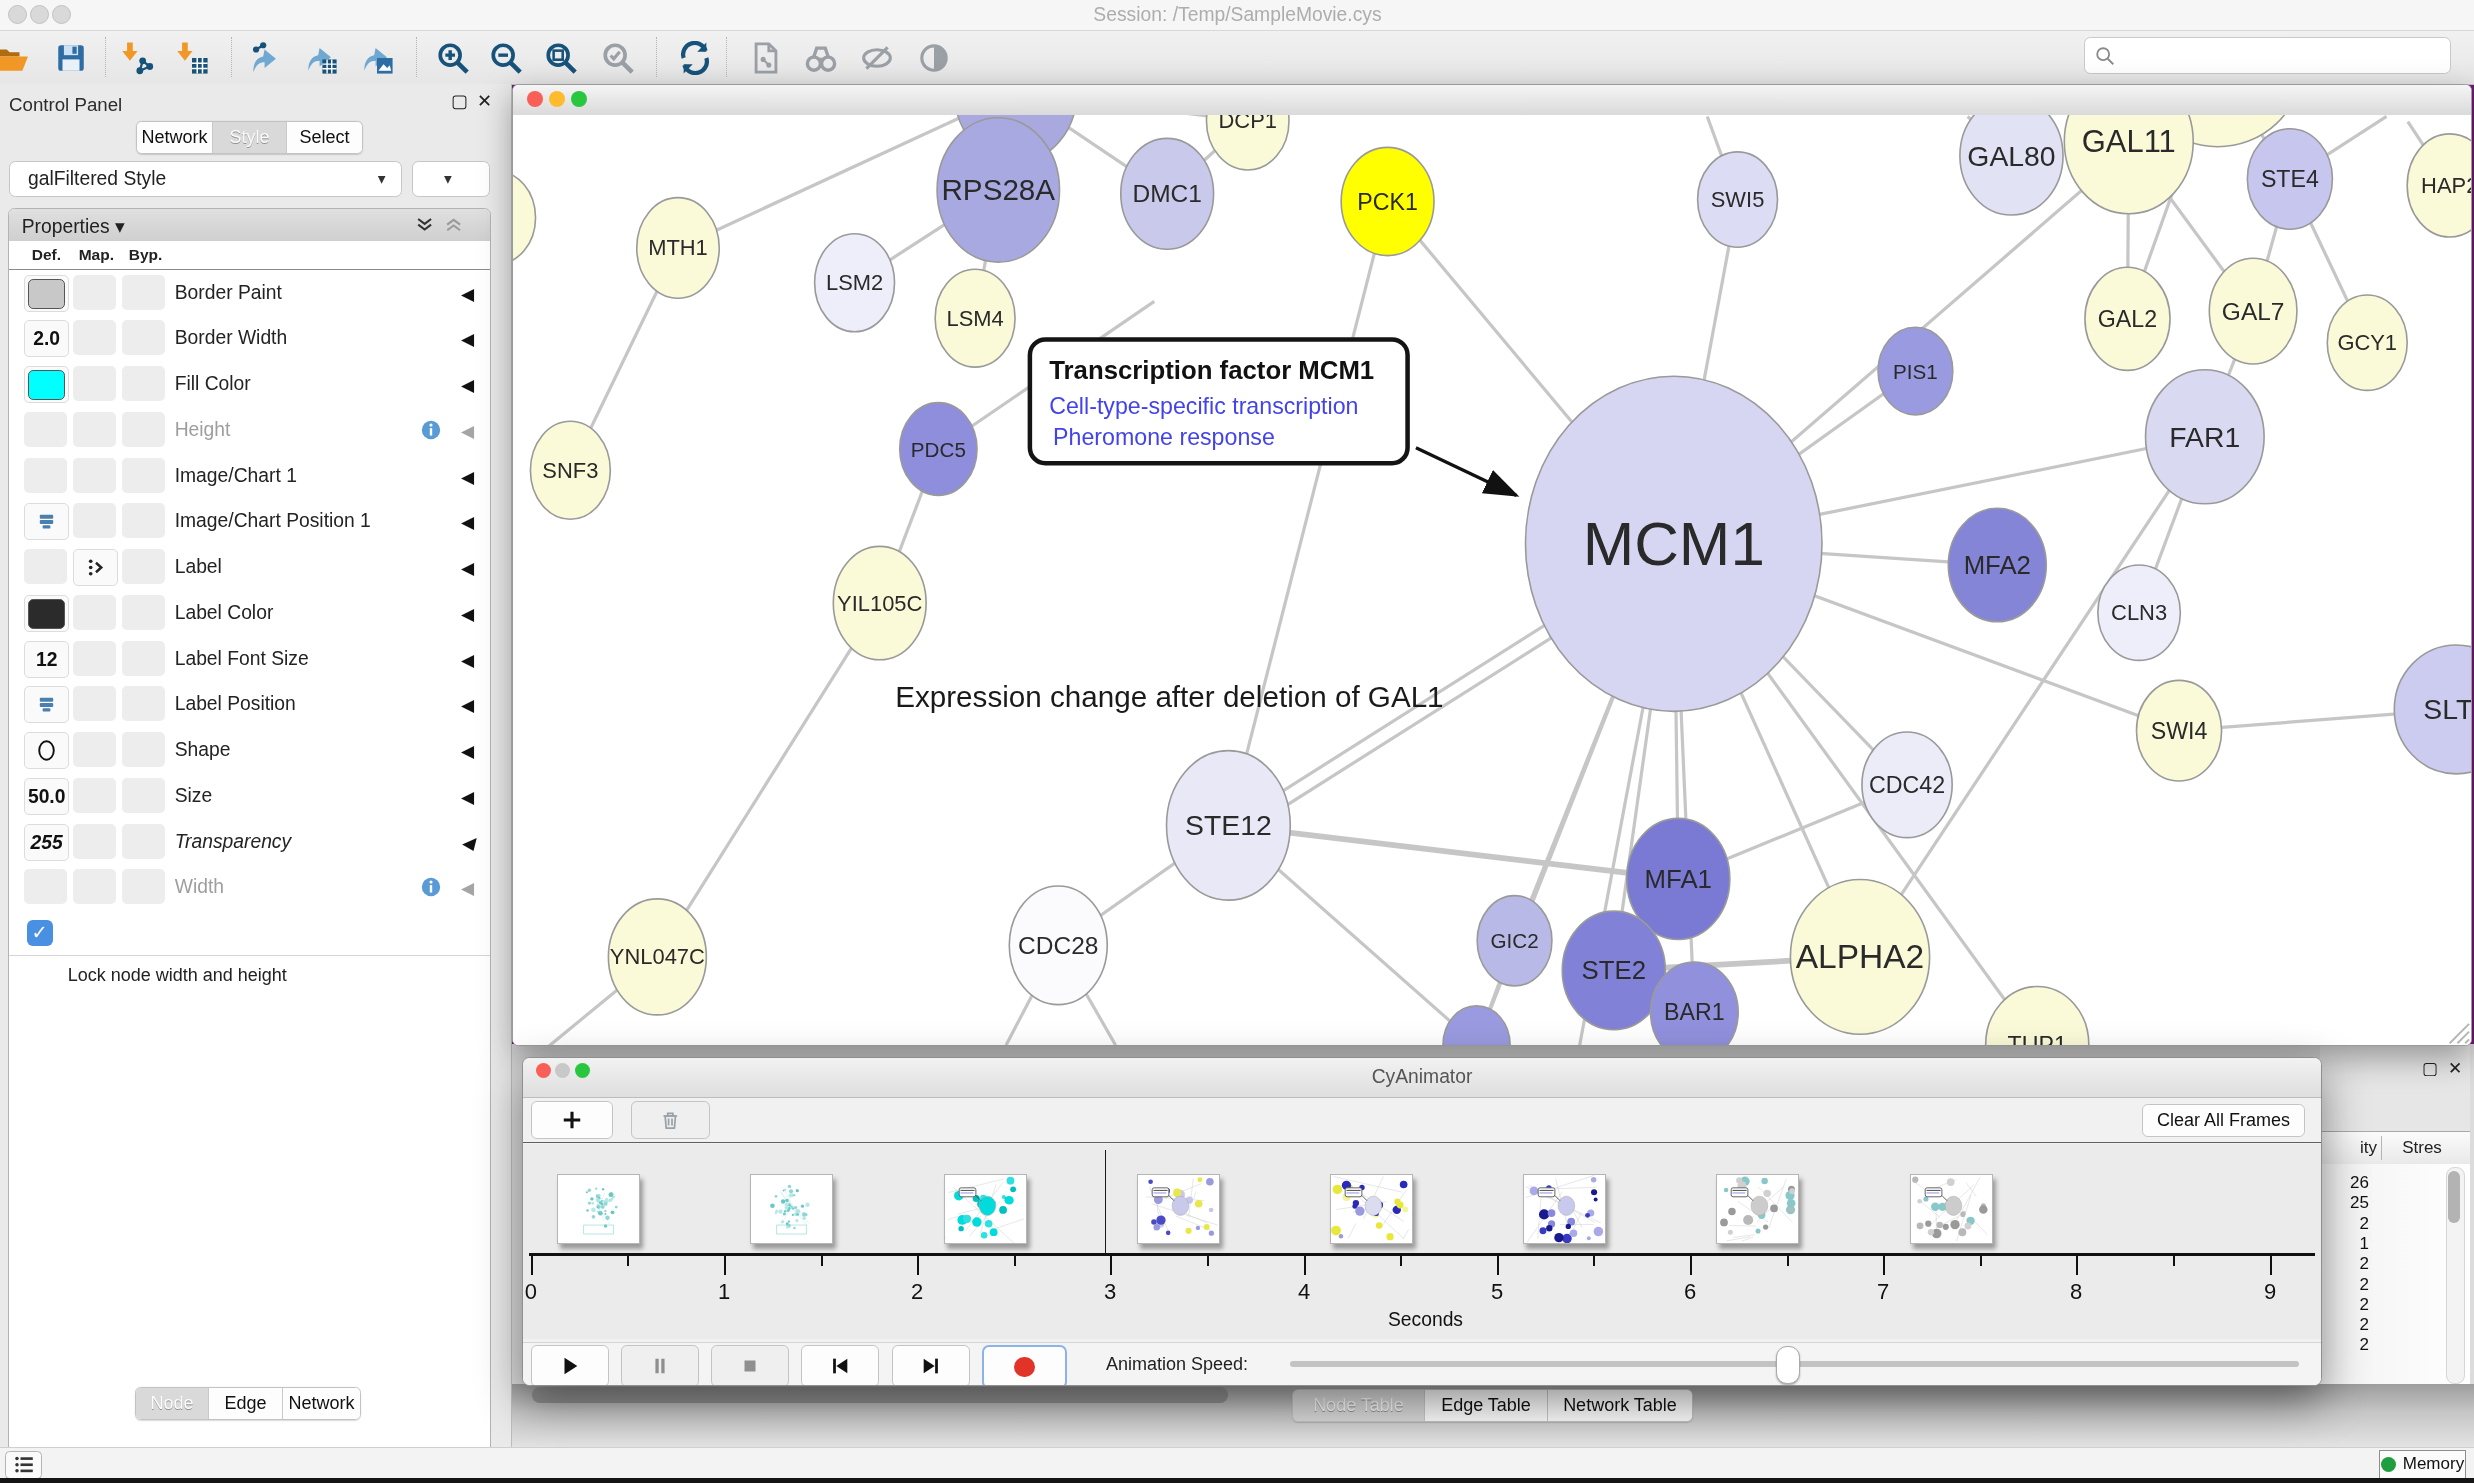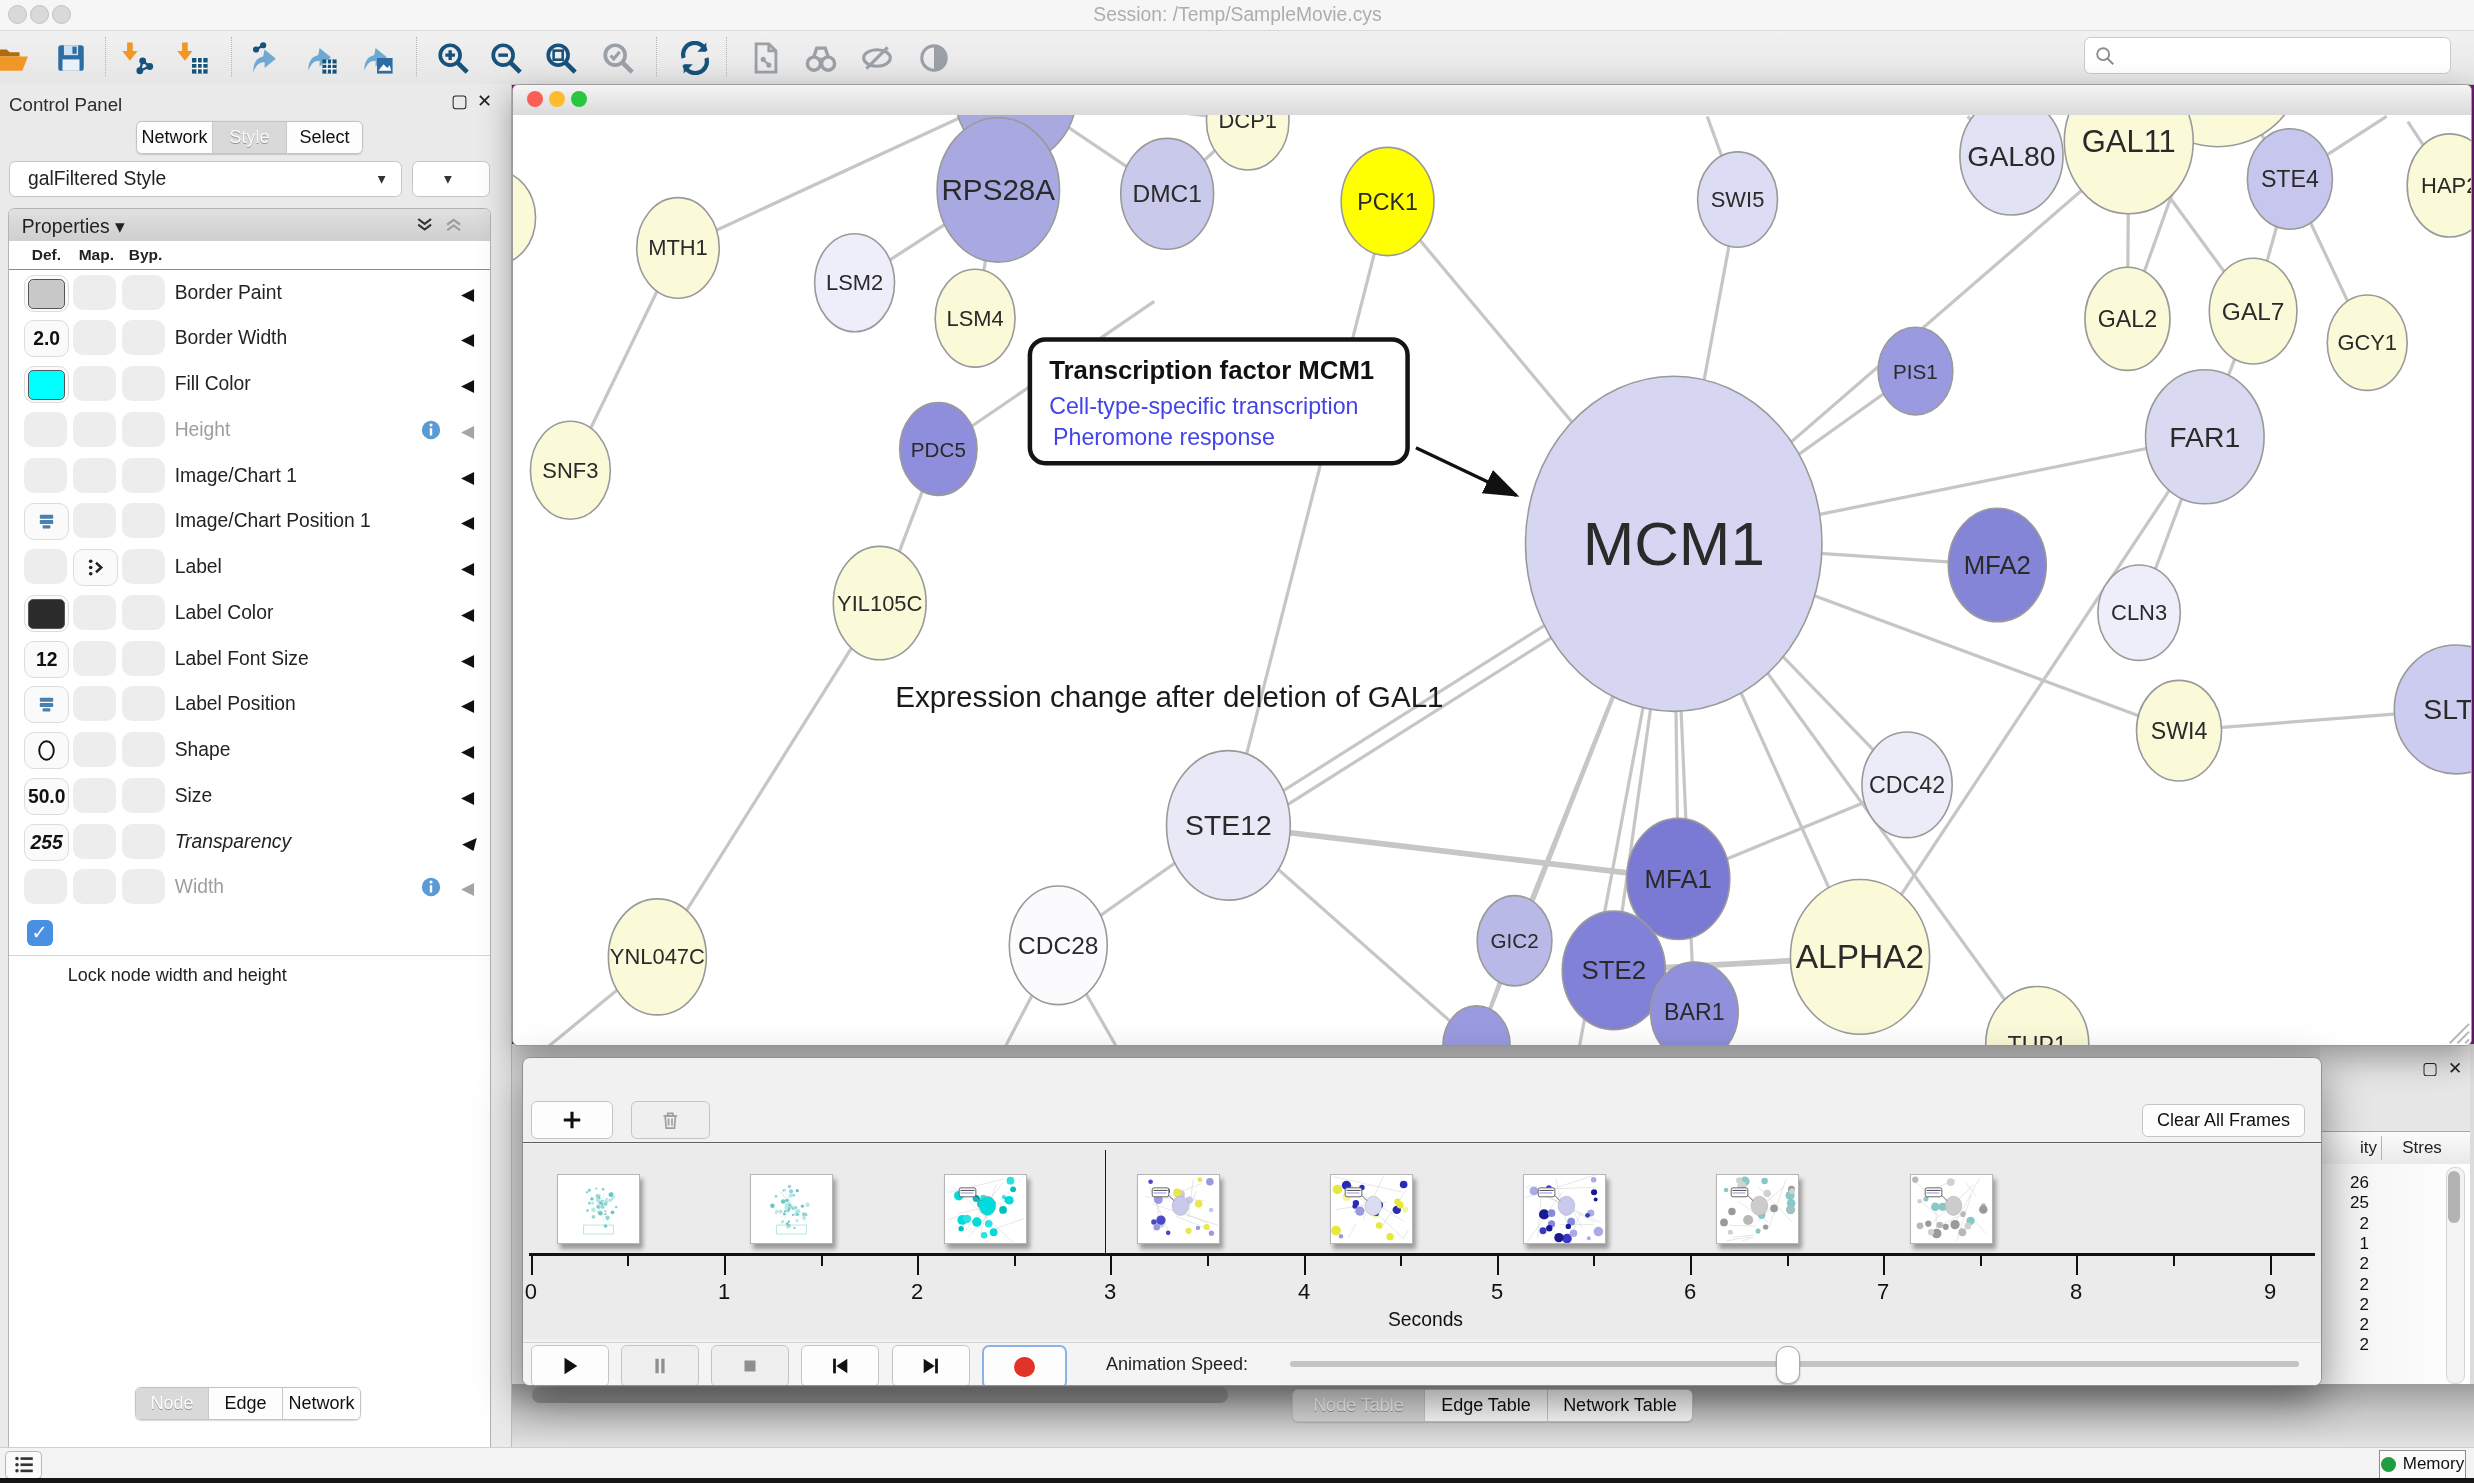--- a/index.html
+++ b/index.html
@@ -29,21 +29,21 @@
   #style-select{position:absolute;left:9px;top:77px;width:391px;height:34px;background:#fff;border:1.3px solid #c6c6c6;border-radius:6.4px;}
   #style-select .val{position:absolute;left:18px;top:5.8px;font-size:19.3px;color:#222;}
   .caret{position:absolute;font-size:15.5px;color:#333;}
   #style-menu-btn{position:absolute;left:412px;top:77px;width:76px;height:34px;background:#fff;border:1.3px solid #c6c6c6;border-radius:6.4px;}
   #props-box{position:absolute;left:7.7px;top:124px;width:481px;height:1254px;background:#fff;border:1.3px solid #b3b3b3;border-radius:6.4px;overflow:hidden;}
   #props-head{position:absolute;left:0;top:0;width:100%;height:32px;background:linear-gradient(#e0e0e0,#cfcfcf);border-bottom:0.6px solid #bdbdbd;}
   #props-title{position:absolute;left:13px;top:5.8px;font-size:19.3px;color:#222;}
   #props-cols{position:absolute;left:0;top:32px;width:100%;height:28px;background:#fff;border-bottom:1.9px solid #8a8a8a;}
   .colhdr{position:absolute;top:5.2px;font-size:15.5px;font-weight:bold;color:#222;}
   .prow{position:absolute;left:0;width:100%;height:46px;border-bottom:0.6px solid #e2e2e2;background:#fff;}
-  .pcell{position:absolute;top:5.2px;width:43px;height:35px;background:#ededed;border-radius:10px;}
+  .pcell{position:absolute;top:5.2px;width:43px;height:35px;background:#ededed;border-radius:5px;}
   .pcell.filled{background:#fafafa;border:0.6px solid #dcdcdc;display:flex;align-items:center;justify-content:center;}
   .swatch{width:35px;height:28px;border:1.3px solid #555;border-radius:5.2px;}
   .defval{font-size:19.3px;font-weight:bold;color:#111;}
   .plabel{position:absolute;left:166px;top:11.6px;font-size:19.3px;color:#232323;}
   .plabel.dis{color:#9e9e9e;}
   .prow .arrow{position:absolute;right:15.5px;top:14px;font-size:17px;color:#111;}
   .prow .arrow.dis{color:#a5a5a5;}
   .infoico{position:absolute;right:48px;top:11.6px;}
   #lock-row{position:absolute;left:0;width:100%;height:45px;background:#fff;border-bottom:0.6px solid #d5d5d5;}
   #lock-box{position:absolute;left:18px;top:9.7px;width:26px;height:26px;background:#4a90e2;border-radius:5.8px;
@@ -667,20 +667,26 @@
           <line x1="2196" y1="692" x2="2352" y2="766" stroke="#111" stroke-width="5" marker-end="url(#arr)"></line>
           <g stroke="#b5b5b5" stroke-width="3">
             <line x1="3800" y1="1616" x2="3830" y2="1586"></line>
             <line x1="3812" y1="1616" x2="3830" y2="1598"></line>
             <line x1="3824" y1="1616" x2="3830" y2="1610"></line>
           </g>
         </svg></div>
   </div>
 
   <div id="animator" class="abs">
+    <div id="anim-titlebar">
+      <span class="tl" style="left:13px;top:5.2px;width:15px;height:15px;background:#f95f57"></span>
+      <span class="tl" style="left:32px;top:5.2px;width:15px;height:15px;background:#c8c8c8"></span>
+      <span class="tl" style="left:52px;top:5.2px;width:15px;height:15px;background:#29c73f"></span>
+      <div id="anim-title">CyAnimator</div>
+    </div>
     <div class="abtn" style="left:7.7px;top:43px;width:80px;height:36px">
       <svg width="22" height="22" viewBox="0 0 24 24">
           <path d="M12 3v18M3 12h18" stroke="#111" stroke-width="3.4"></path>
         </svg>
     </div>
     <div class="abtn grayed" style="left:108px;top:43px;width:77px;height:36px">
       <svg width="20.6" height="20.6" viewBox="0 0 24 24">
           <path d="M6 7h12l-1.2 14H7.2z" fill="none" stroke="#9aa0a6" stroke-width="2"></path>
           <path d="M4 7h16M9 7V4h6v3M10 10v8M14 10v8" stroke="#9aa0a6" stroke-width="2" fill="none"></path>
         </svg>

